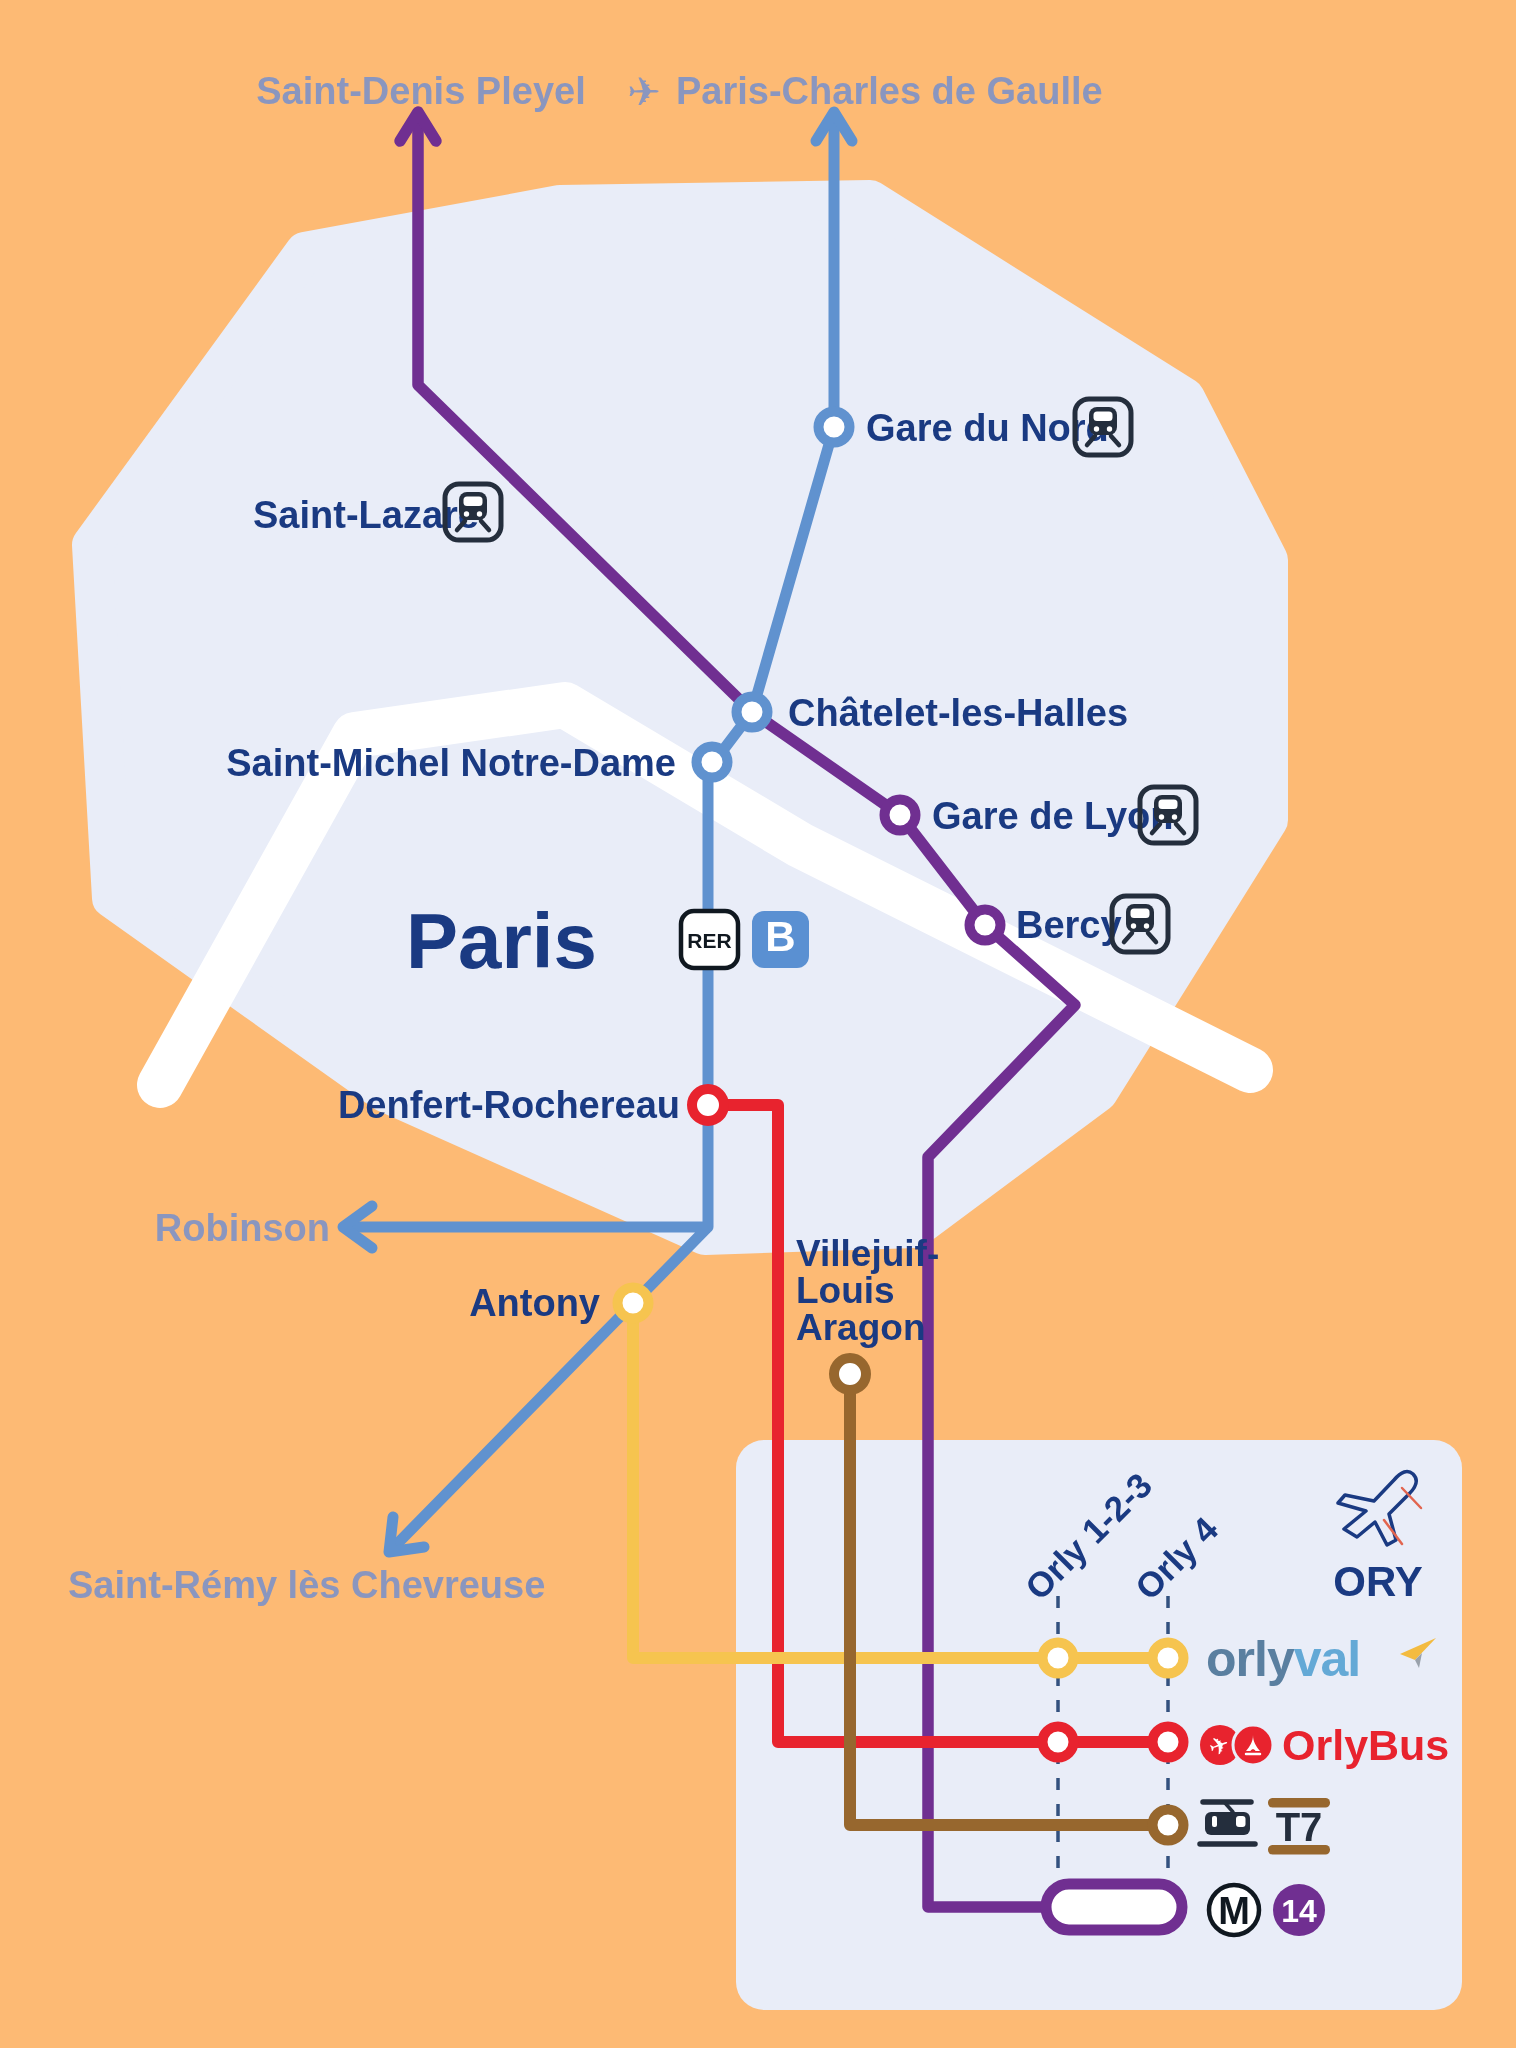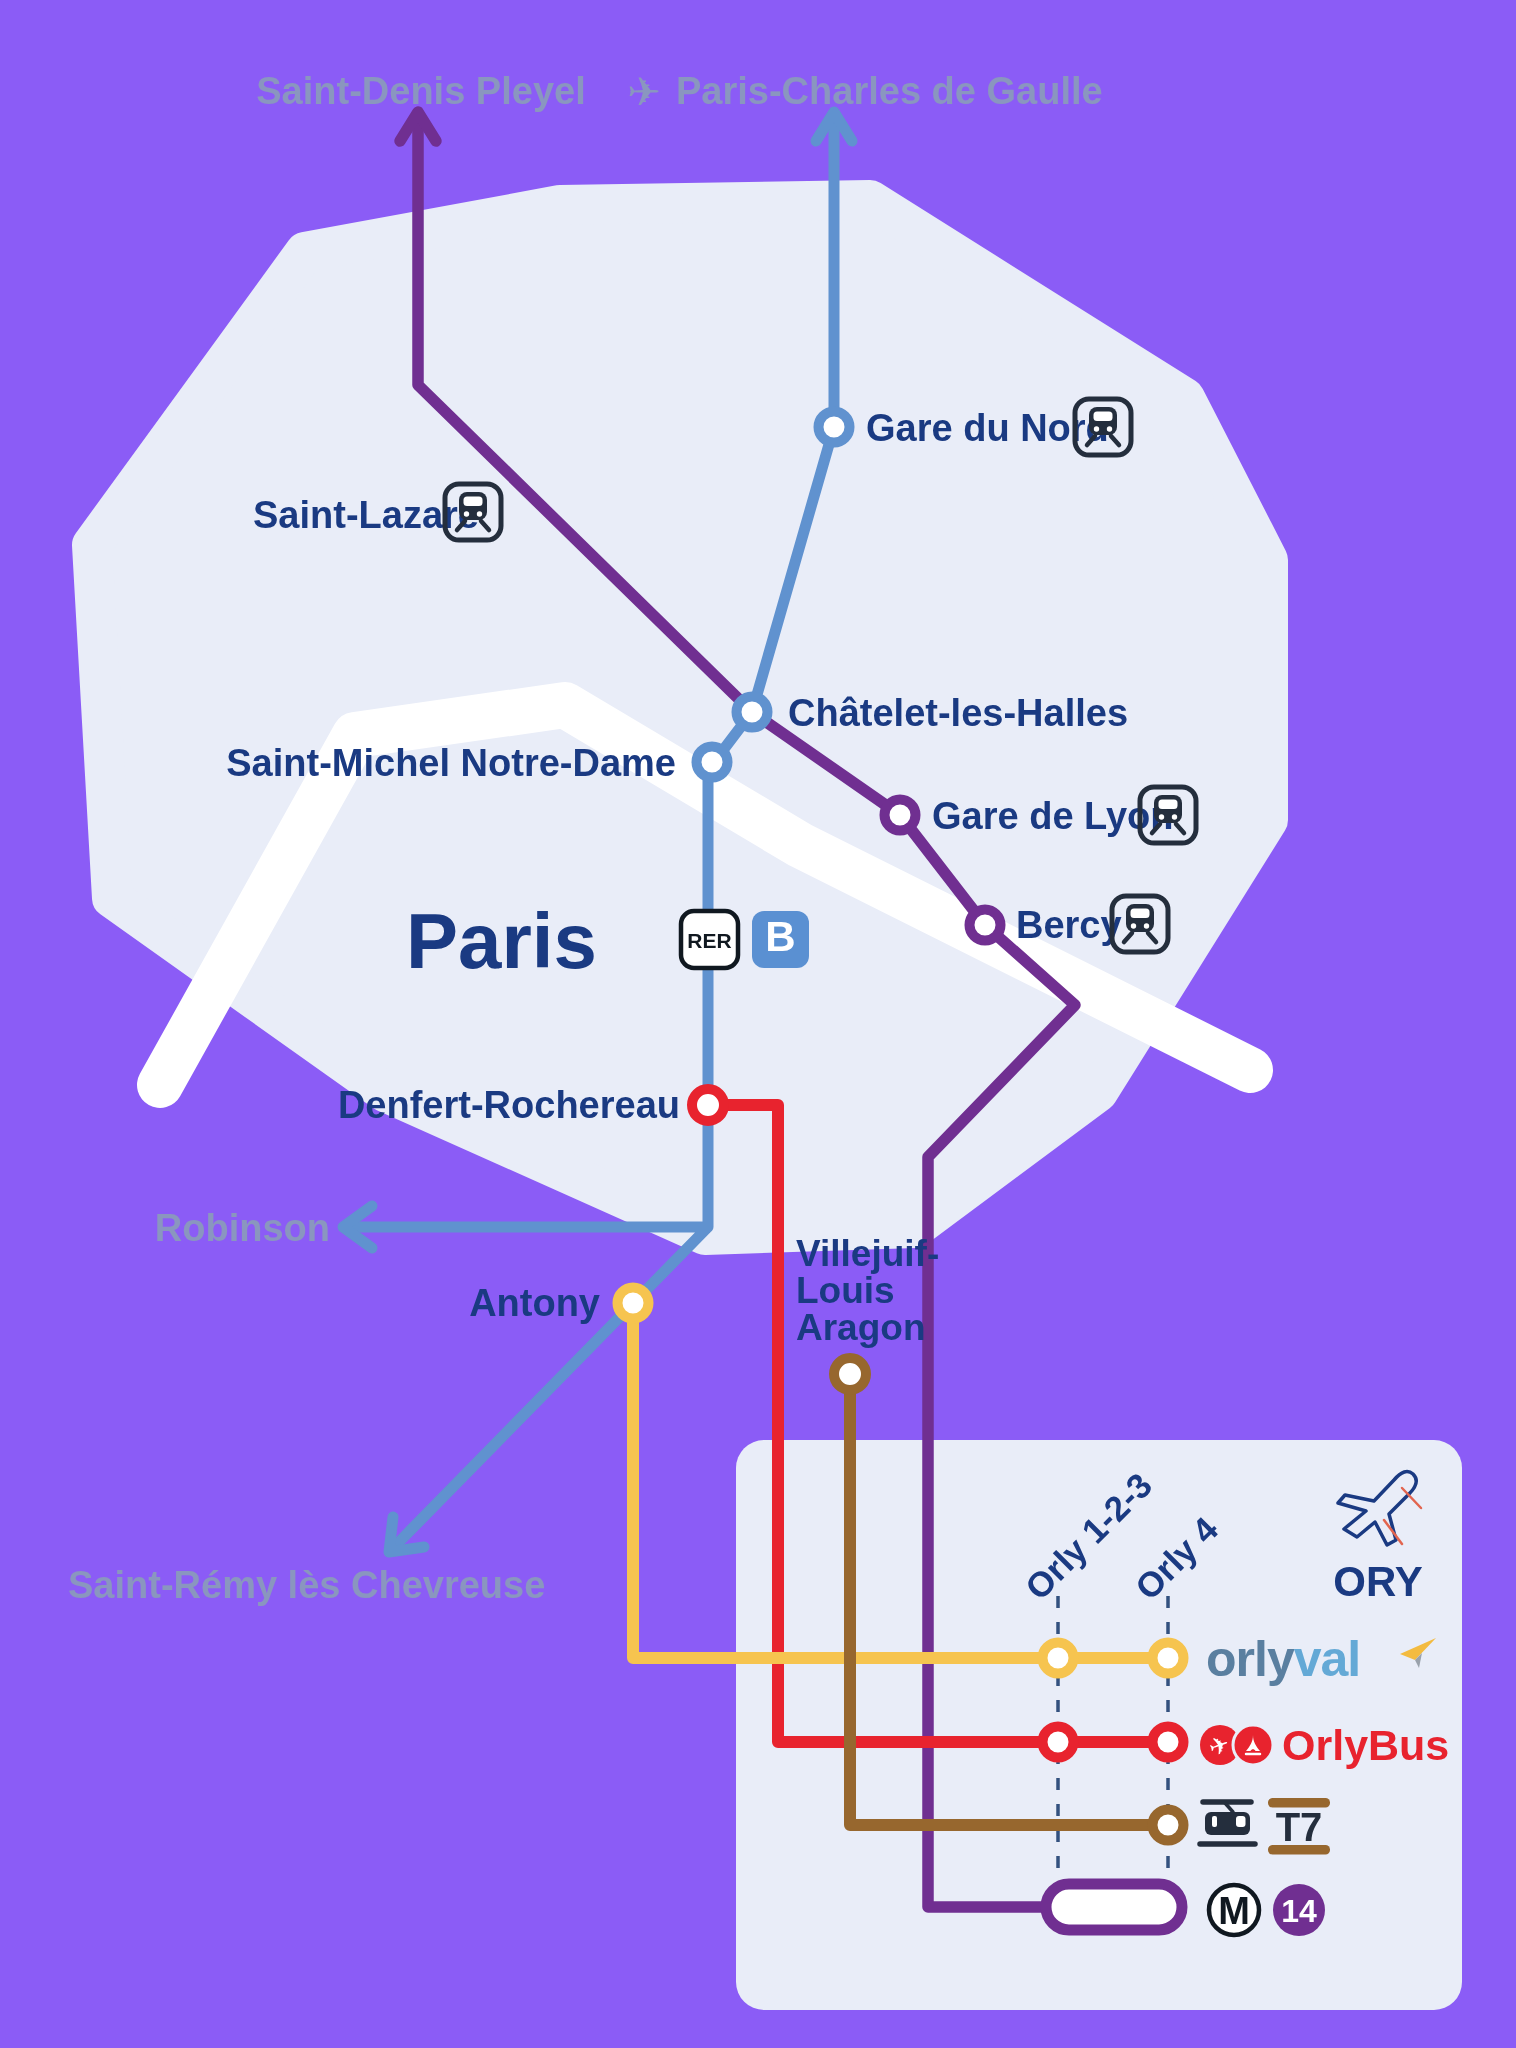--- a/index.html
+++ b/index.html
@@ -1,16 +1,16 @@
 <!DOCTYPE html>
 <html><head>
 <meta charset="utf-8">
 <style>
   html,body{margin:0;padding:0;background:#ffffff;}
-  .stage{width:1516px;height:2048px;position:relative;background:#8b5cf6;overflow:hidden;}
+  .stage{width:1516px;height:2048px;position:relative;background:#fdba74;overflow:hidden;}
   svg text{font-family:"Liberation Sans","DejaVu Sans",sans-serif;font-weight:700;}
   .lbl-navy{fill:#1a3a82;}
   .lbl-gray{fill:#8a96bf;}
   .lbl-big{fill:#1a3a82;}
 </style>
 </head>
 <body>
 
 <div class="stage">
 <svg width="1516" height="2048" viewBox="0 0 1516 2048">

